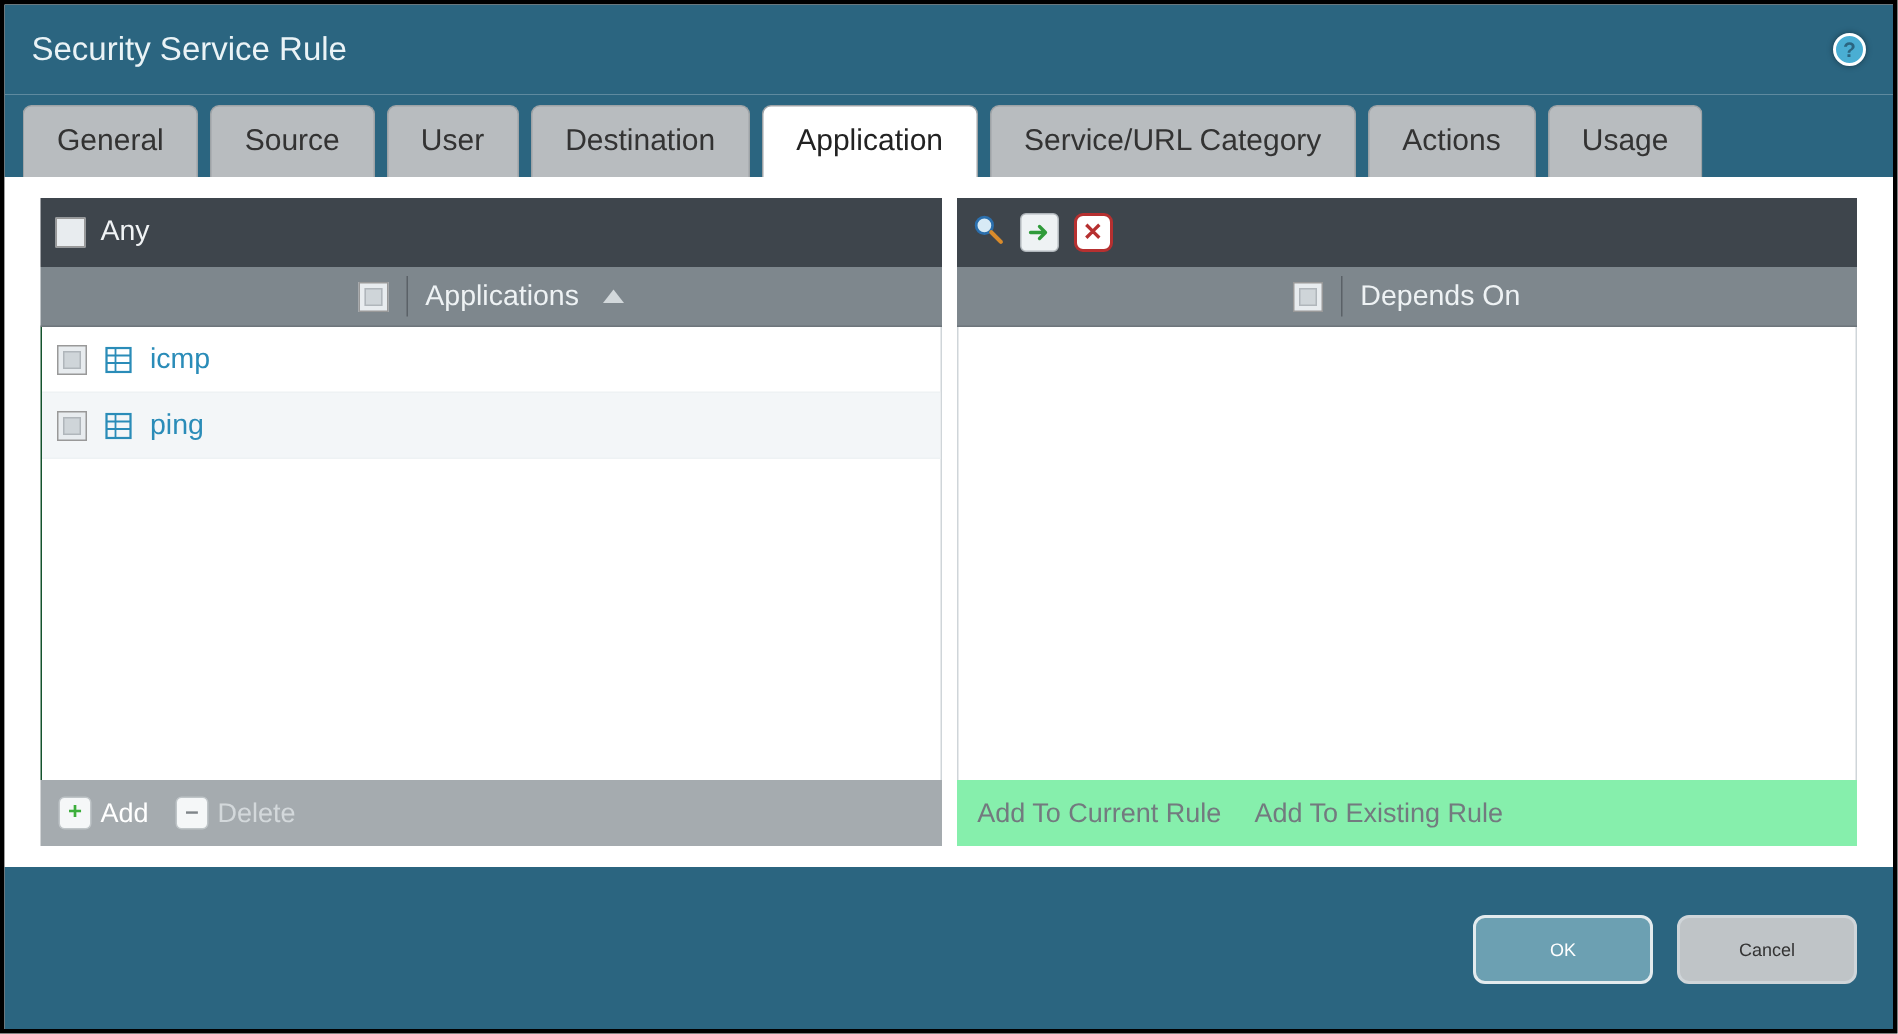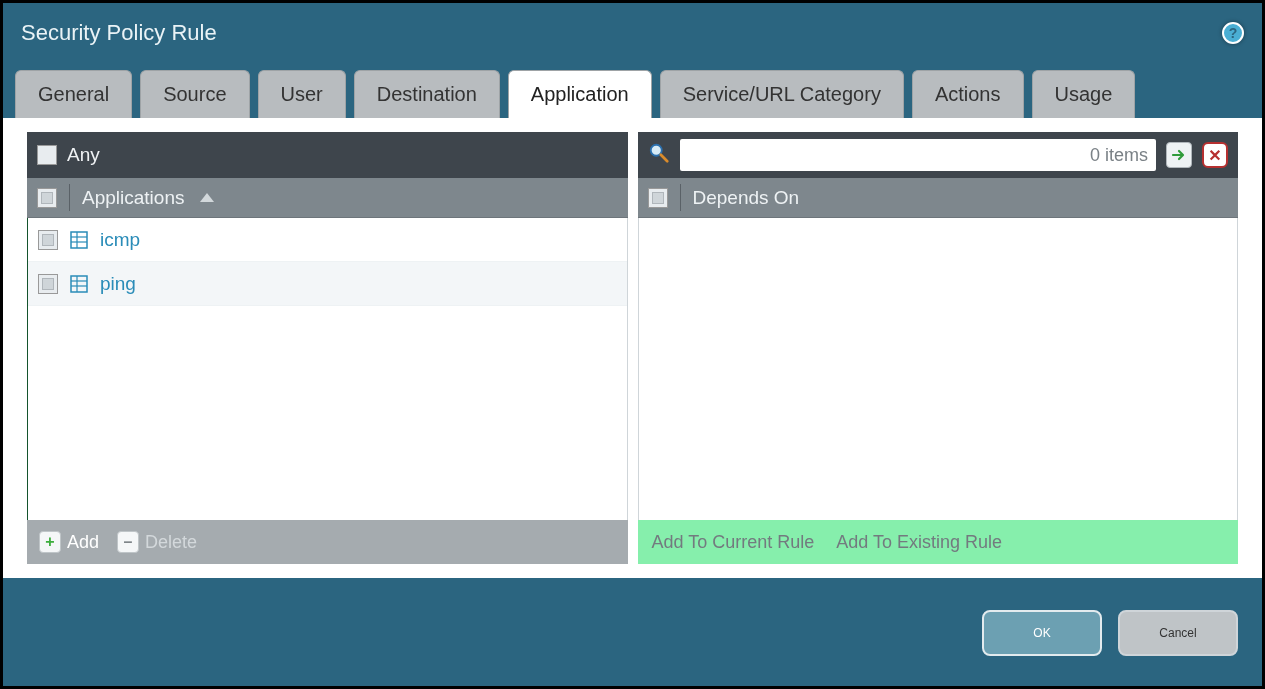--- a/index.html
+++ b/index.html
@@ -91,20 +91,21 @@
     .col-header {
       background: #7e878d;
       height: 40px;
       display: flex;
       align-items: center;
       padding: 0 10px;
       gap: 12px;
       color: #eef2f4;
       font-size: 19px;
       border-bottom: 1px solid #6d757b;
+      justify-content: center;
     }
     .sort-arrow {
       display: inline-block;
       width: 0; height: 0;
       border-left: 7px solid transparent;
       border-right: 7px solid transparent;
       border-bottom: 9px solid #d2d8db;
       margin-left: 4px;
     }
 
@@ -222,21 +223,21 @@
     .divider-v {
       width: 1px; align-self: stretch;
       background: #5a6167;
       margin: 6px 0;
     }
   </style>
 </head>
 <body>
 
 <div class="titlebar">
-  <span>Security Policy Rule</span>
+  <span>Security Service Rule</span>
   <div class="help-icon">?</div>
 </div>
 
 <div class="tabs-row">
   <div class="tab"><span>General</span></div>
   <div class="tab"><span>Source</span></div>
   <div class="tab"><span>User</span></div>
   <div class="tab"><span>Destination</span></div>
   <div class="tab active"><span>Application</span></div>
   <div class="tab"><span>Service/URL Category</span></div>
@@ -296,24 +297,20 @@
   </div>
 
   <div class="right-pane">
     <div class="pane-topbar">
       <span class="mag-icon">
         <svg viewBox="0 0 24 24">
             <circle cx="9" cy="9" r="6" fill="#d7eaf5" stroke="#2b6fad" stroke-width="2"></circle>
             <line x1="14" y1="14" x2="21" y2="21" stroke="#d98b2b" stroke-width="3" stroke-linecap="round"></line>
           </svg>
       </span>
-      <div class="search-wrap">
-        <input type="text" value="" style="">
-        <span class="item-count">0 items</span>
-      </div>
       <div class="go-icon">
         <svg viewBox="0 0 16 16">
             <path d="M2 8 H11 M8 4 L12 8 L8 12" fill="none" stroke="#2f9b3a" stroke-width="2.2" stroke-linecap="round" stroke-linejoin="round"></path>
           </svg>
       </div>
       <div class="x-icon">✕</div>
     </div>
     <div class="col-header">
       <div class="chk grey-inner"></div>
       <div class="divider-v"></div>

